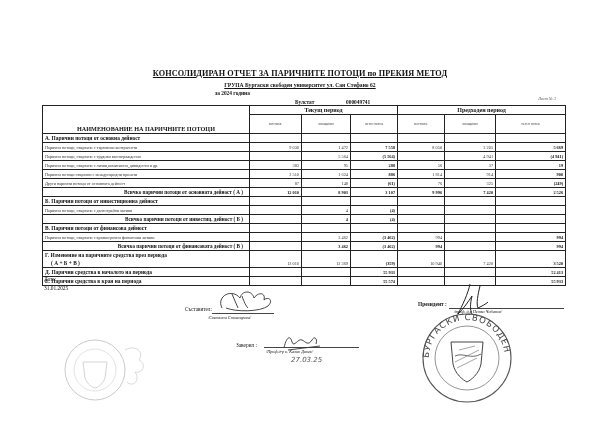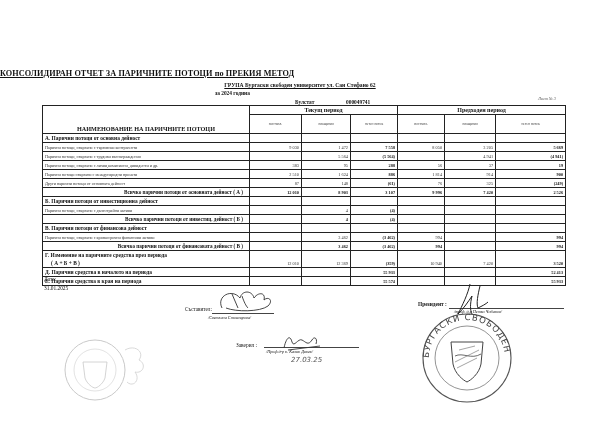--- a/index.html
+++ b/index.html
@@ -1,17 +1,17 @@
 <!DOCTYPE html>
 <html><head>
 <meta charset="utf-8">
 <style>
   html, body { margin:0; padding:0; background:#fff; }
   body { width:600px; height:423px; position:relative; overflow:hidden; font-family:"Liberation Serif", serif; color:#111; }
-  .title { position:absolute; left:0; width:600px; text-align:left; top:69px; font-size:8.2px; font-weight:bold; text-decoration:underline; letter-spacing:0.1px; }
+  .title { position:absolute; left:0; width:600px; text-align:center; top:69px; font-size:8.2px; font-weight:bold; text-decoration:underline; letter-spacing:0.1px; }
   .group { position:absolute; left:0; width:600px; text-align:center; top:82px; font-size:5.6px; font-weight:bold; text-decoration:underline; }
   .year { position:absolute; left:215px; top:90px; font-size:5.4px; font-weight:bold; }
   .bulstat-label { position:absolute; left:295px; top:99px; font-size:5.4px; font-weight:bold; }
   .bulstat-val { position:absolute; left:346px; top:99px; font-size:5.4px; font-weight:bold; }
   .annex { position:absolute; left:538px; top:96px; font-size:4.2px; font-style:italic; color:#555; }
 
   table.cf { position:absolute; left:42px; top:105px; border-collapse:collapse; table-layout:fixed; width:523px; }
   table.cf td { border:0.8px solid #222; padding:0 2px; height:8px; font-size:4.3px; line-height:7px; vertical-align:bottom; white-space:nowrap; overflow:hidden; }
   table.cf td.num { text-align:right; font-size:4.3px; color:#333; }
   table.cf td.num.b { font-weight:bold; color:#111; }

